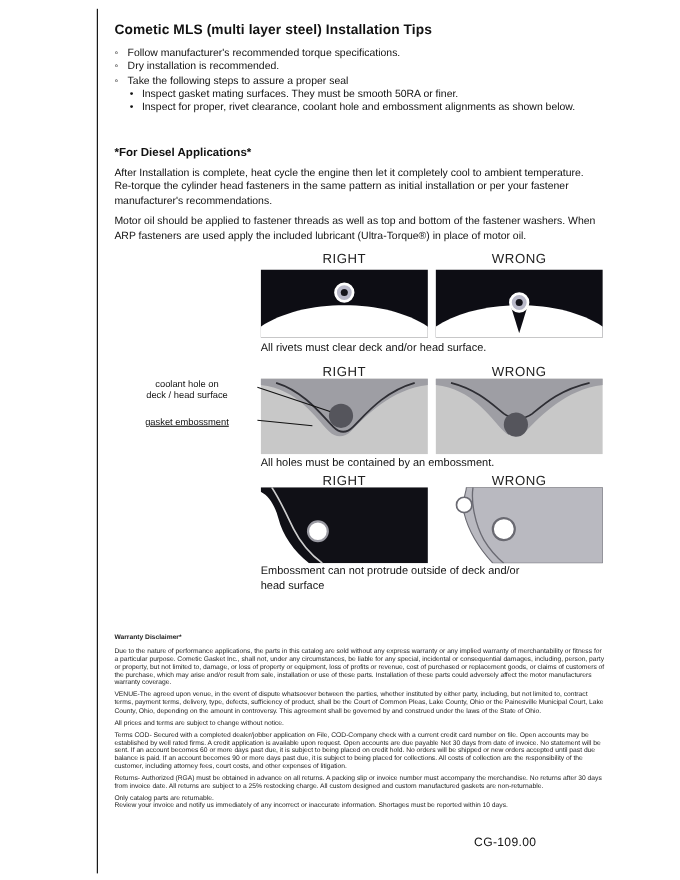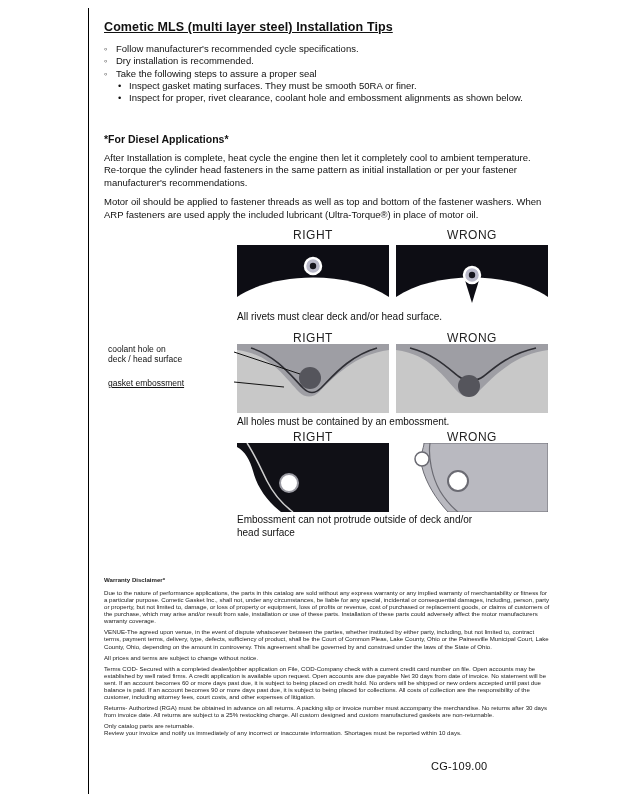--- a/index.html
+++ b/index.html
@@ -6,36 +6,36 @@
   html,body { background:#ffffff; }
   .page {
     position:relative; width:618px; height:800px; background:#ffffff;
     font-family:"Liberation Sans","DejaVu Sans",sans-serif; color:#111;
     overflow:hidden;
   }
   .left-rule { position:absolute; left:88px; top:8px; height:786px; width:1px; background:#000; }
 
   
   .content { position:absolute; left:104px; top:20px; width:450px; }
-  .title { font-size:12.5px; font-weight:bold; text-decoration:underline; margin-bottom:9px; letter-spacing:0.1px; }
+  .title { font-size:12.5px; font-weight:bold; margin-bottom:9px; letter-spacing:0.1px; }
   .bullet-row { display:flex; font-size:9.5px; line-height:1.3; }
   .bullet-row .marker { width:12px; flex:0 0 12px; text-align:left; }
   .bullet-row.sub { margin-left:14px; }
   .bullet-row.sub .marker { width:11px; flex:0 0 11px; }
   .diesel-heading { font-size:10.5px; font-weight:bold; margin-top:28px; }
   .para { font-size:9.5px; line-height:1.32; margin-top:7px; width:438px; }
   .retorque-note { font-size:9.5px; margin-top:9px; }
 
   
   .diagrams { position:absolute; left:0; top:222px; width:534px; height:338px; }
   .diagrams .dg-header { position:absolute; width:152px; text-align:center; font-size:12px; letter-spacing:0.5px; color:#222; }
   .diagrams .dg-img { position:absolute; }
   .diagrams .dg-img svg { display:block; }
   .diagrams .dg-caption { position:absolute; font-size:10px; line-height:1.25; color:#111; }
-  .diagrams .callout { position:absolute; font-size:8.5px; line-height:1.18; text-align:left; width:124px; color:#111; }
+  .diagrams .callout { position:absolute; font-size:8.5px; line-height:1.18; text-align:center; width:124px; color:#111; }
   .leaders { position:absolute; left:0; top:0; pointer-events:none; }
 
   
   .warranty { position:absolute; left:104px; top:576px; width:446px; font-size:6.1px; line-height:1.16; color:#222; }
   .warranty .w-heading { font-weight:bold; margin-bottom:6px; }
   .warranty p { margin-bottom:4px; }
   .warranty p.tight { margin-bottom:0; }
 
   .footer-code { position:absolute; left:387px; top:760px; font-size:11px; letter-spacing:0.3px; color:#111;margin-left:44px; }
 </style>
@@ -43,21 +43,21 @@
 <body>
 
 <div class="page">
   <div class="left-rule"></div>
 
   <div class="content">
     <h1 class="title">Cometic MLS (multi layer steel) Installation Tips</h1>
 
     <div class="bullet-row">
       <span class="marker">◦</span>
-      <span>Follow manufacturer's recommended cycle specifications.</span>
+      <span>Follow manufacturer's recommended torque specifications.</span>
     </div>
     <div class="bullet-row">
       <span class="marker">◦</span>
       <span>Dry installation is recommended.</span>
     </div>
     <div class="bullet-row">
       <span class="marker">◦</span>
       <span>Take the following steps to assure a proper seal</span>
     </div>
     <div class="bullet-row sub">

